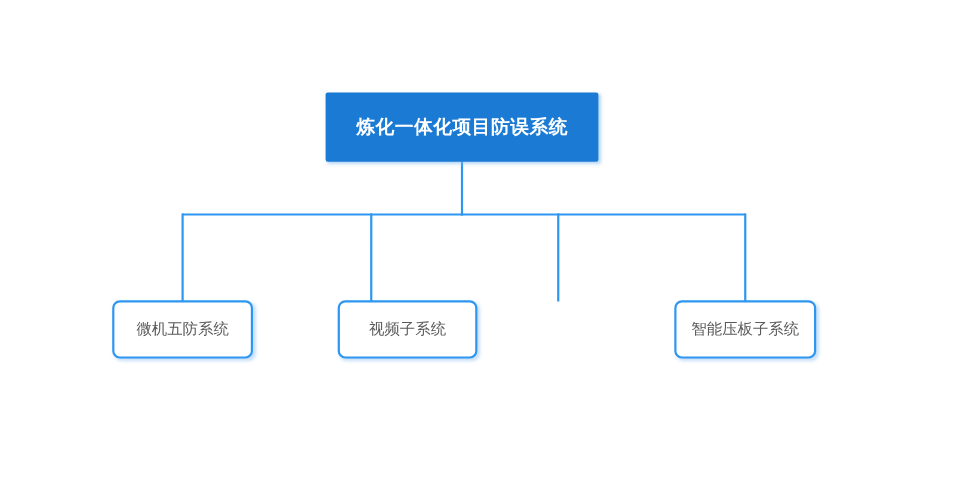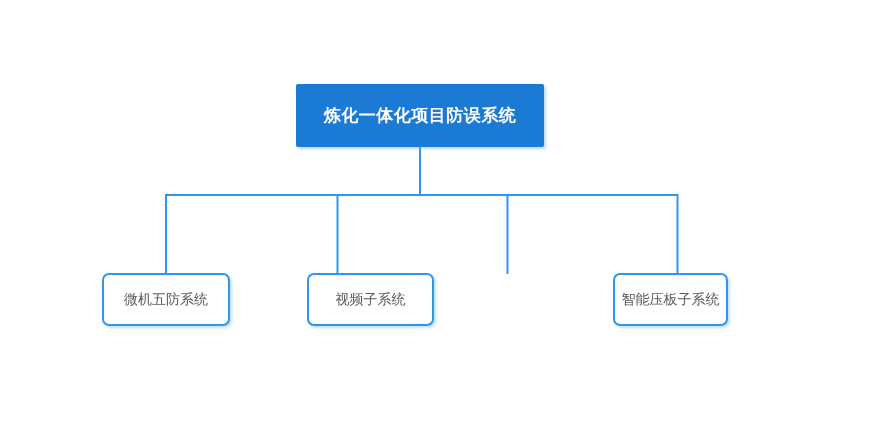--- a/index.html
+++ b/index.html
@@ -52,21 +52,21 @@
     background: #ffffff;
     border: 2px solid #2e96f0;
     border-radius: 7px;
     color: #595959;
     font-size: 14px;
     box-shadow: 2px 2px 3px rgba(130, 185, 240, 0.45);
   }
   .c1 { left: 102px; width: 128px; }
   .c2 { left: 274px; width: 127px; margin-left: 33px; }
   .c3 { left: 442px; width: 131px; }
-  .c4 { left: 613px; width: 115px; }
+  .c4 { left: 613px; width: 129px; }
 </style>
 </head>
 <body>
 
 <div class="canvas">
 
   <svg class="connectors" viewBox="0 0 870 436" xmlns="http://www.w3.org/2000/svg">
     <path d="M420 146 L420 196" stroke="#2e96f0" stroke-width="2" fill="none"></path>
     <path d="M166 195 L677.5 195" stroke="#2e96f0" stroke-width="2" fill="none"></path>
     <path d="M166 194 L166 274" stroke="#2e96f0" stroke-width="2" fill="none"></path>

